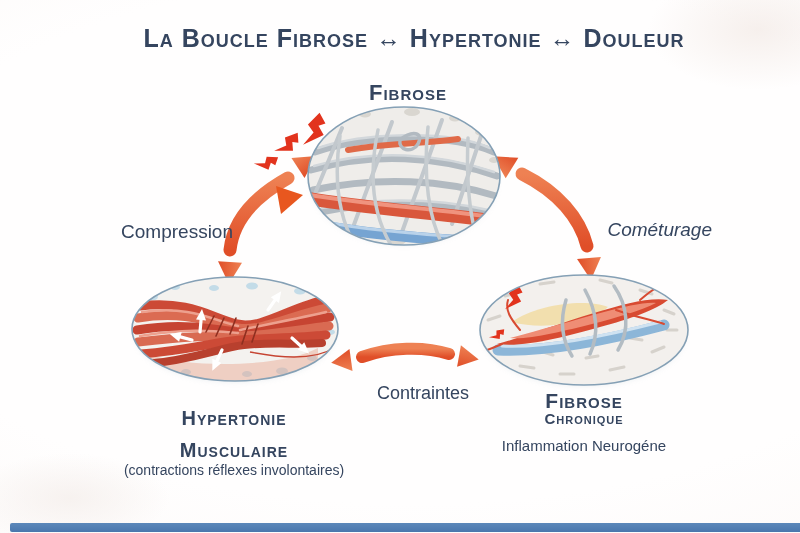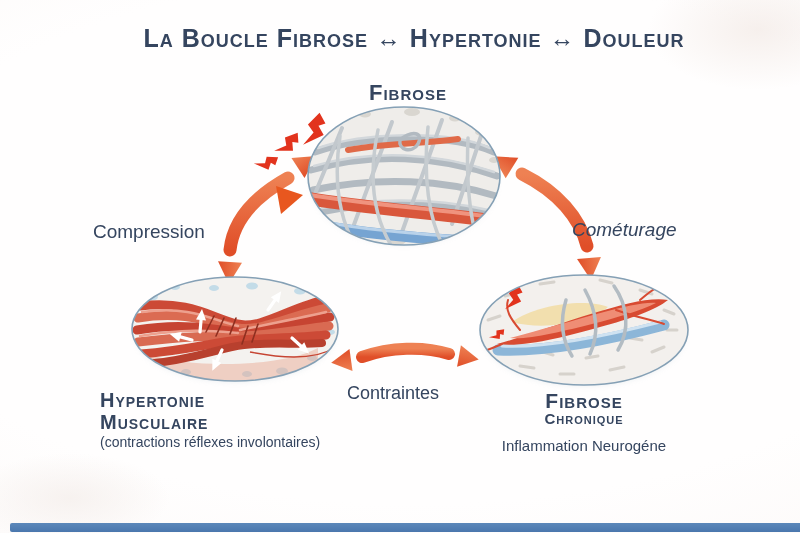--- a/index.html
+++ b/index.html
@@ -16,29 +16,29 @@
   .tint-bl{position:absolute;left:-30px;bottom:-10px;width:200px;height:90px;
     background:radial-gradient(closest-side,#f5efeccc,#f5efec00);pointer-events:none;}
   .abs{position:absolute;}
   .title{
     top:24px;left:0;right:0;text-align:center;
     font-size:25px;font-weight:700;letter-spacing:1px;
     font-variant:small-caps;color:var(--navy,#35455f);
   }
   .node-caps{font-variant:small-caps;font-weight:700;color:var(--navy,#35455f);}
   .fibrose-label{top:80px;left:304px;width:208px;text-align:center;font-size:22px;letter-spacing:1px;}
-  .hyp-block{top:390px;left:100px;width:268px;line-height:1.0;}
+  .hyp-block{top:408px;left:100px;width:268px;text-align:center;line-height:1.0;}
   .hyp-block .l1{font-size:20px;letter-spacing:1px;}
-  .hyp-block .l2{font-size:20px;letter-spacing:1px;margin-top:2px;}
+  .hyp-block .l2{font-size:20px;letter-spacing:1px;margin-top:12px;}
   .hyp-block .sub{font-size:14px;font-weight:400;font-variant:normal;color:var(--navy,#35455f);margin-top:3px;}
   .doul-block{top:390px;left:462px;width:244px;text-align:center;line-height:1.0;}
   .doul-block .l1{font-size:21px;letter-spacing:1px;}
   .doul-block .l2{font-size:15px;letter-spacing:1px;margin-top:0;}
   .doul-block .sub{font-size:15px;font-weight:400;font-variant:normal;color:var(--navy,#35455f);margin-top:12px;}
-  .edge-label{color:var(--navy,#35455f);font-size:19px;text-align:left;}
+  .edge-label{color:var(--navy,#35455f);font-size:19px;text-align:right;}
   .compression{top:221px;left:93px;width:140px;}
   .cometurage{top:219px;left:572px;width:140px;font-style:italic;}
   .contraintes{top:383px;left:347px;width:122px;font-size:18px;}
   .caption{
     top:479px;left:0;right:0;text-align:center;
     font-size:15px;color:var(--caption,#47566e);letter-spacing:.2px;
   }
   .footer-bar{
     left:10px;right:8px;bottom:1px;height:9px;border-radius:2px;
     background:linear-gradient(180deg,#5c88ba,var(--footer-blue,#4a77ad));

